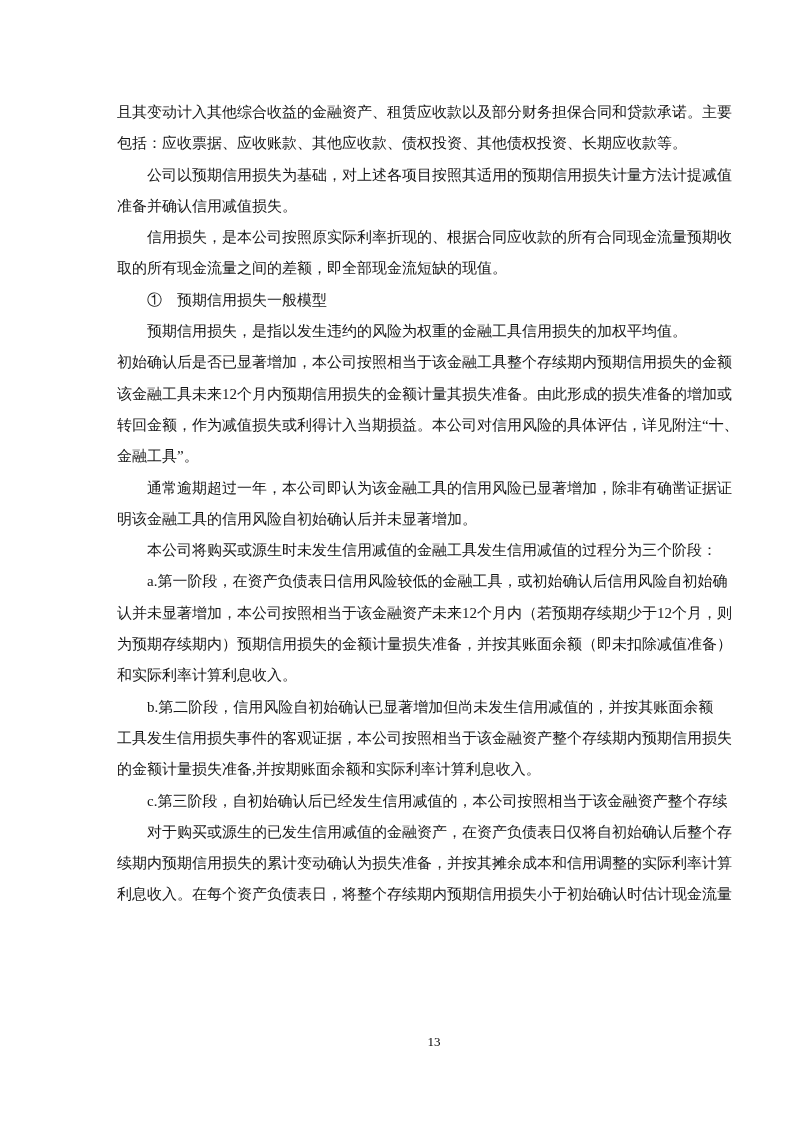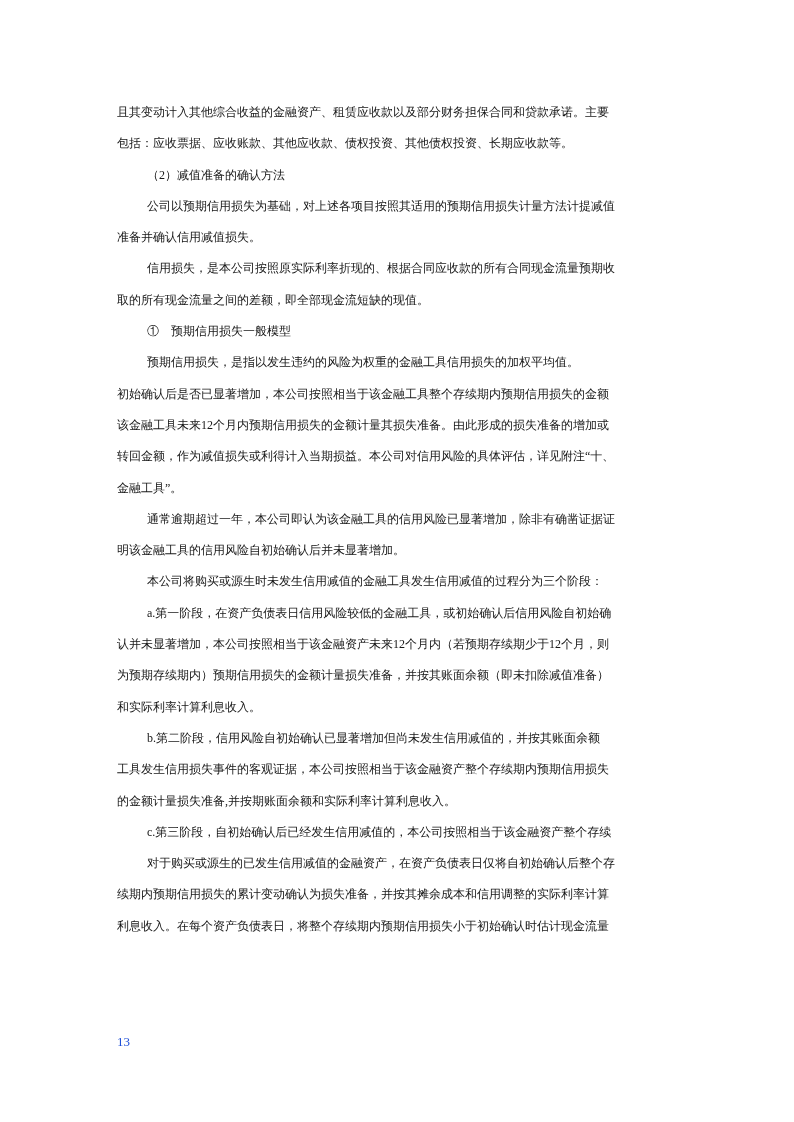--- a/index.html
+++ b/index.html
@@ -16,48 +16,48 @@
     font-family: "Liberation Serif", "DejaVu Serif", serif;
     color: #161616;
   }
   .content {
     position: absolute;
     left: 117px;
     top: 97px;
     width: 634px;
   }
   .line {
-    font-size: 12px;
+    font-size: 15px;
     line-height: 31.3px;
     height: 31.3px;
     white-space: nowrap;
     overflow: visible;
     text-align: left;
   }
   .line.indent {
     padding-left: 30px;
   }
   .footer {
     position: absolute;
     left: 117px;
     top: 1033px;
     width: 634px;
+    text-align: center;
     font-size: 13px;
     line-height: 18px;
-    color: #1d4ed8;
+    color: #000000;
   }
 </style>
 </head>
 <body>
 
 <div class="page">
   <div class="content" id="text-content">
       <div class="line">且其变动计入其他综合收益的金融资产、租赁应收款以及部分财务担保合同和贷款承诺。主要</div>
       <div class="line">包括：应收票据、应收账款、其他应收款、债权投资、其他债权投资、长期应收款等。</div>
-      <div class="line indent">（2）减值准备的确认方法</div>
       <div class="line indent">公司以预期信用损失为基础，对上述各项目按照其适用的预期信用损失计量方法计提减值</div>
       <div class="line">准备并确认信用减值损失。</div>
       <div class="line indent">信用损失，是本公司按照原实际利率折现的、根据合同应收款的所有合同现金流量预期收</div>
       <div class="line">取的所有现金流量之间的差额，即全部现金流短缺的现值。</div>
       <div class="line indent">①　预期信用损失一般模型</div>
       <div class="line indent">预期信用损失，是指以发生违约的风险为权重的金融工具信用损失的加权平均值。</div>
       <div class="line">初始确认后是否已显著增加，本公司按照相当于该金融工具整个存续期内预期信用损失的金额</div>
       <div class="line">该金融工具未来12个月内预期信用损失的金额计量其损失准备。由此形成的损失准备的增加或</div>
       <div class="line">转回金额，作为减值损失或利得计入当期损益。本公司对信用风险的具体评估，详见附注“十、</div>
       <div class="line">金融工具”。</div>

